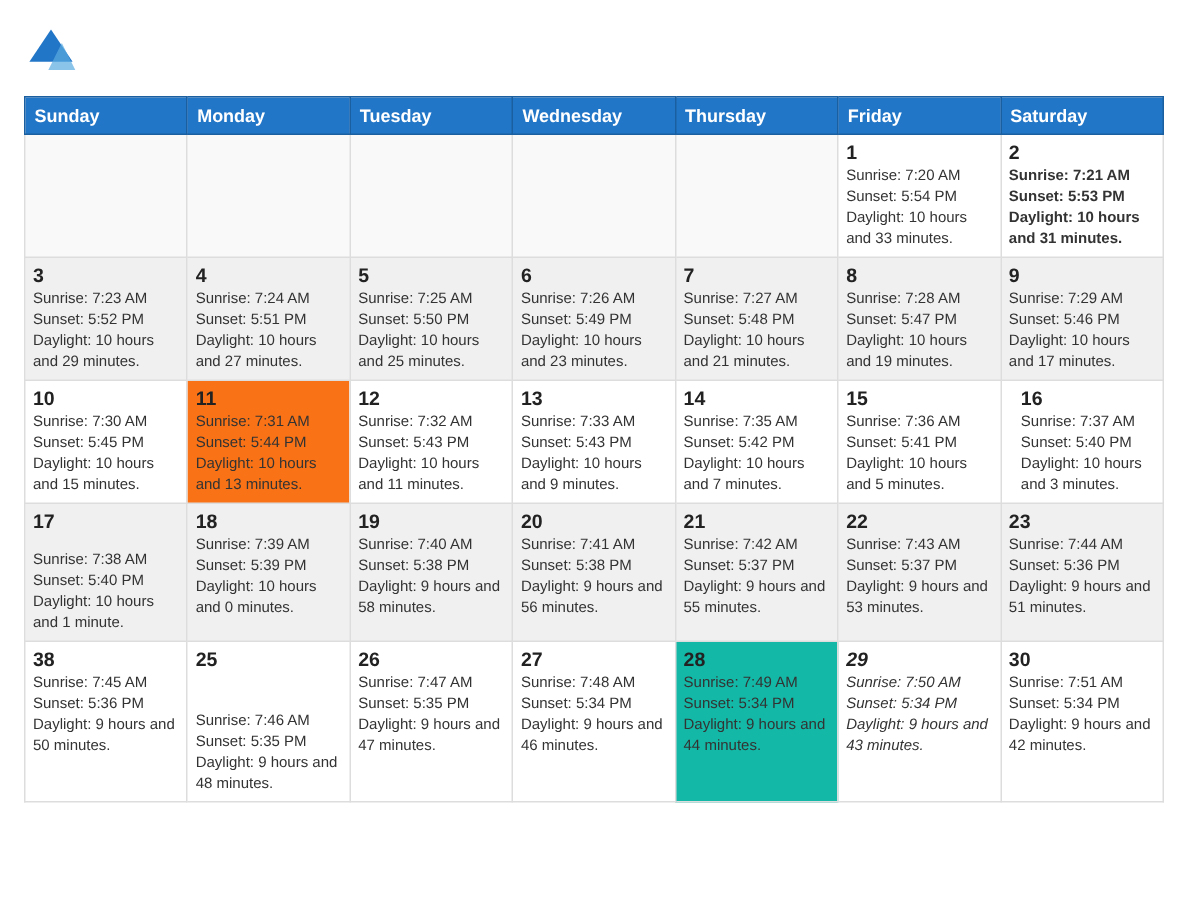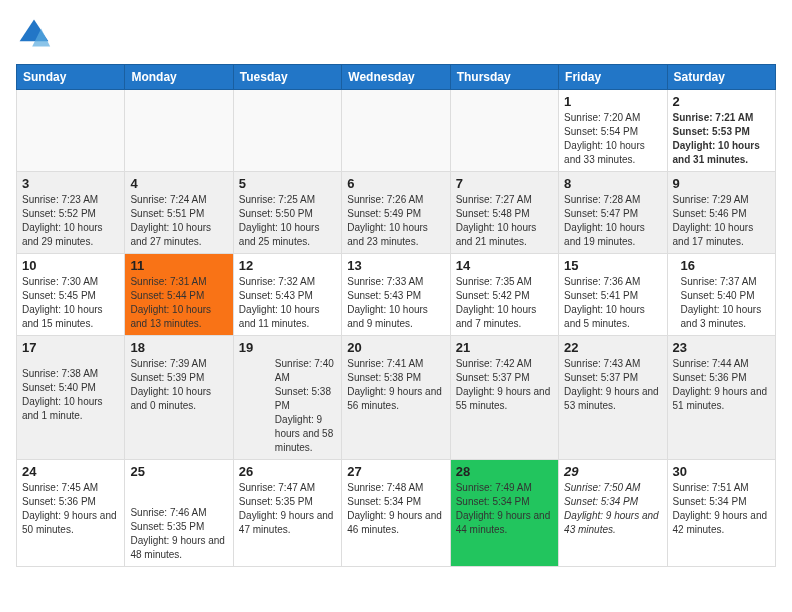--- a/index.html
+++ b/index.html
@@ -234,21 +234,21 @@
 Daylight: 10 hours and 1 minute.</div>
         </td>
         <td style="background: rgb(240, 240, 240);">
           <span class="day-number">18</span>
           <div class="day-info" style="white-space: pre-line;">Sunrise: 7:39 AM
 Sunset: 5:39 PM
 Daylight: 10 hours and 0 minutes.</div>
         </td>
         <td style="background: rgb(240, 240, 240);">
           <span class="day-number">19</span>
-          <div class="day-info" style="white-space: pre-line; margin-left: 36px;">Sunrise: 7:40 AM
+          <div class="day-info" style="white-space: pre-line;">Sunrise: 7:40 AM
 Sunset: 5:38 PM
 Daylight: 9 hours and 58 minutes.</div>
         </td>
         <td style="background: rgb(240, 240, 240);">
           <span class="day-number">20</span>
           <div class="day-info" style="white-space: pre-line;">Sunrise: 7:41 AM
 Sunset: 5:38 PM
 Daylight: 9 hours and 56 minutes.</div>
         </td>
         <td style="background: rgb(240, 240, 240);">
@@ -265,21 +265,21 @@
         </td>
         <td style="background: rgb(240, 240, 240);">
           <span class="day-number">23</span>
           <div class="day-info" style="white-space: pre-line;">Sunrise: 7:44 AM
 Sunset: 5:36 PM
 Daylight: 9 hours and 51 minutes.</div>
         </td>
       </tr>
       <tr>
         <td style="background: rgb(255, 255, 255);">
-          <span class="day-number">24</span>
+          <span class="day-number">38</span>
           <div class="day-info" style="white-space: pre-line;">Sunrise: 7:45 AM
 Sunset: 5:36 PM
 Daylight: 9 hours and 50 minutes.</div>
         </td>
         <td style="background: rgb(255, 255, 255);">
           <span class="day-number">25</span>
           <div class="day-info" style="white-space: pre-line; margin-top: 27px;">Sunrise: 7:46 AM
 Sunset: 5:35 PM
 Daylight: 9 hours and 48 minutes.</div>
         </td>
@@ -288,21 +288,21 @@
           <div class="day-info" style="white-space: pre-line;">Sunrise: 7:47 AM
 Sunset: 5:35 PM
 Daylight: 9 hours and 47 minutes.</div>
         </td>
         <td style="background: rgb(255, 255, 255); margin-left: 16px;">
           <span class="day-number">27</span>
           <div class="day-info" style="white-space: pre-line;">Sunrise: 7:48 AM
 Sunset: 5:34 PM
 Daylight: 9 hours and 46 minutes.</div>
         </td>
-        <td style="background: #22c55e;">
+        <td style="background: #14b8a6;">
           <span class="day-number">28</span>
           <div class="day-info" style="white-space: pre-line;">Sunrise: 7:49 AM
 Sunset: 5:34 PM
 Daylight: 9 hours and 44 minutes.</div>
         </td>
         <td style="background: rgb(255, 255, 255); font-style: italic;">
           <span class="day-number">29</span>
           <div class="day-info" style="white-space: pre-line;">Sunrise: 7:50 AM
 Sunset: 5:34 PM
 Daylight: 9 hours and 43 minutes.</div>

